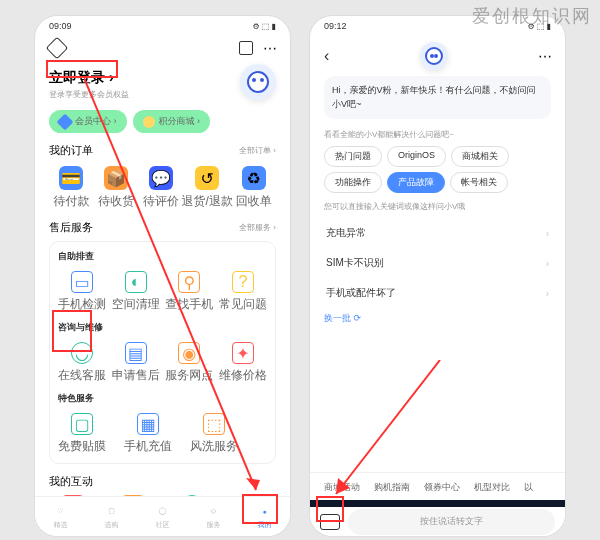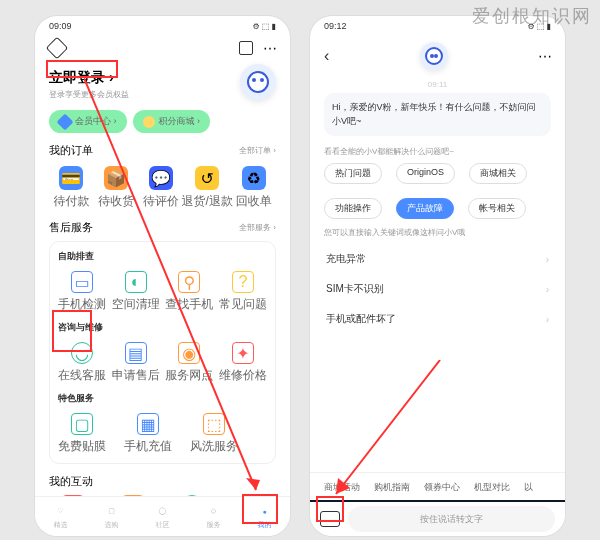--- a/index.html
+++ b/index.html
@@ -40,28 +40,28 @@
 .bn{display:flex;flex-direction:column;align-items:center;font-size:7px;color:#bbb;gap:1px}
 .bn.active{color:#4a8cff}
 .bn-icon{width:16px;height:16px;display:flex;align-items:center;justify-content:center}
 
 .chat-top{display:flex;justify-content:space-between;align-items:center;padding:6px 14px}
 .back{font-size:16px;color:#333}
 .chat-body{padding:0 14px}
 .time{text-align:center;font-size:8px;color:#ccc;margin:4px 0}
 .bubble{background:#f5f7fb;border-radius:10px;padding:8px;font-size:9px;color:#333;line-height:1.5;margin-bottom:10px}
 .hint{font-size:8px;color:#999;margin-bottom:6px}
-.chips{display:flex;flex-wrap:wrap;gap:14px;margin-bottom:8px}
+.chips{display:flex;flex-wrap:wrap;gap:5px;margin-bottom:8px}
 .chip{border:1px solid #ddd;border-radius:12px;padding:3px 10px;font-size:9px;color:#333}
 .chip.active{background:#4a8cff;color:#fff;border-color:#4a8cff}
 .qrow{display:flex;justify-content:space-between;align-items:center;padding:8px 2px;font-size:10px;color:#333}
 .qrow .arrow{color:#ccc;font-size:10px}
 .refresh{font-size:9px;color:#4a8cff;margin-top:4px}
 .tagrow{display:flex;gap:14px;padding:6px 14px;font-size:9px;color:#666;position:absolute;bottom:36px;left:0;right:0;overflow:hidden;border-top:1px solid #f0f0f0;padding-top:8px}
-.inputbar{position:absolute;bottom:0;left:0;right:0;height:36px;display:flex;align-items:center;padding:0 10px;gap:8px;background:#fff;border-top:2px solid #0f172a}
+.inputbar{position:absolute;bottom:0;left:0;right:0;height:36px;display:flex;align-items:center;padding:0 10px;gap:8px;background:#fff;border-top:7px solid #0f172a}
 .kbd{width:20px;height:16px;border:1.5px solid #333;border-radius:3px}
 .voiceinput{flex:1;background:#f5f5f5;border-radius:16px;height:26px;display:flex;align-items:center;justify-content:center;font-size:9px;color:#999}
 
 .red-box{position:absolute;border:2px solid #ff3030;pointer-events:none}
 .red-arrow{position:absolute;pointer-events:none}
 .watermark{position:absolute;top:4px;right:8px;font-size:18px;color:rgba(120,120,120,.6);font-weight:300;letter-spacing:2px;pointer-events:none}
 </style>
 </head>
 <body>
 
@@ -242,21 +242,20 @@
     <span class="right">⚙ ⬚ ▮</span>
   </div>
   <div class="chat-top">
     <span class="back">‹</span>
     <div class="avatar" style="width:28px;height:28px">
           <div class="avatar-inner" style="width:18px;height:18px"></div>
         </div>
     <span class="dots">⋯</span>
   </div>
   <div class="chat-body">
-    <div class="time">09:11</div>
     <div class="bubble">Hi，亲爱的V粉，新年快乐！有什么问题，不妨问问小V吧~</div>
     <div class="hint">看看全能的小V都能解决什么问题吧~</div>
     <div class="chips">
       <div class="chip">热门问题</div>
       <div class="chip">OriginOS</div>
       <div class="chip">商城相关</div>
       <div class="chip">功能操作</div>
       <div class="chip active">产品故障</div>
       <div class="chip">帐号相关</div>
     </div>
@@ -266,20 +265,21 @@
           <span class="arrow">›</span>
         </div>
     <div class="qrow">
           <span>SIM卡不识别</span>
           <span class="arrow">›</span>
         </div>
     <div class="qrow">
           <span>手机或配件坏了</span>
           <span class="arrow">›</span>
         </div>
+    <div class="refresh">换一批 ⟳</div>
   </div>
   <div class="tagrow">
     <span>商城活动</span>
     <span>购机指南</span>
     <span>领券中心</span>
     <span>机型对比</span>
     <span>以</span>
   </div>
   <div class="inputbar">
     <div class="kbd"></div>

